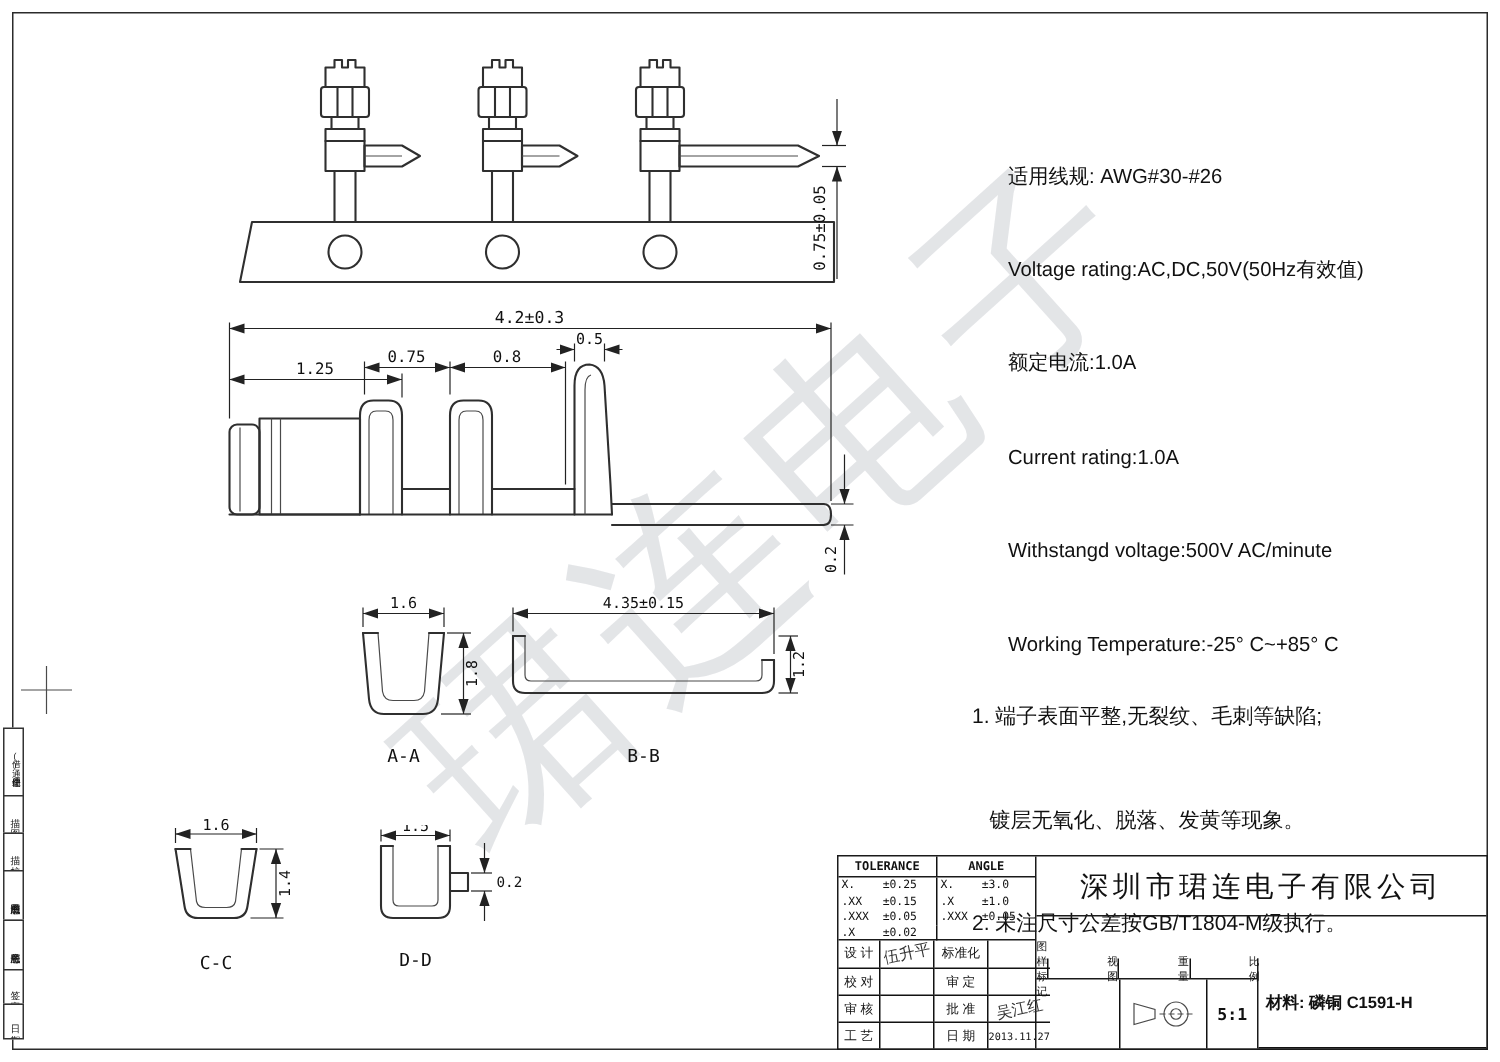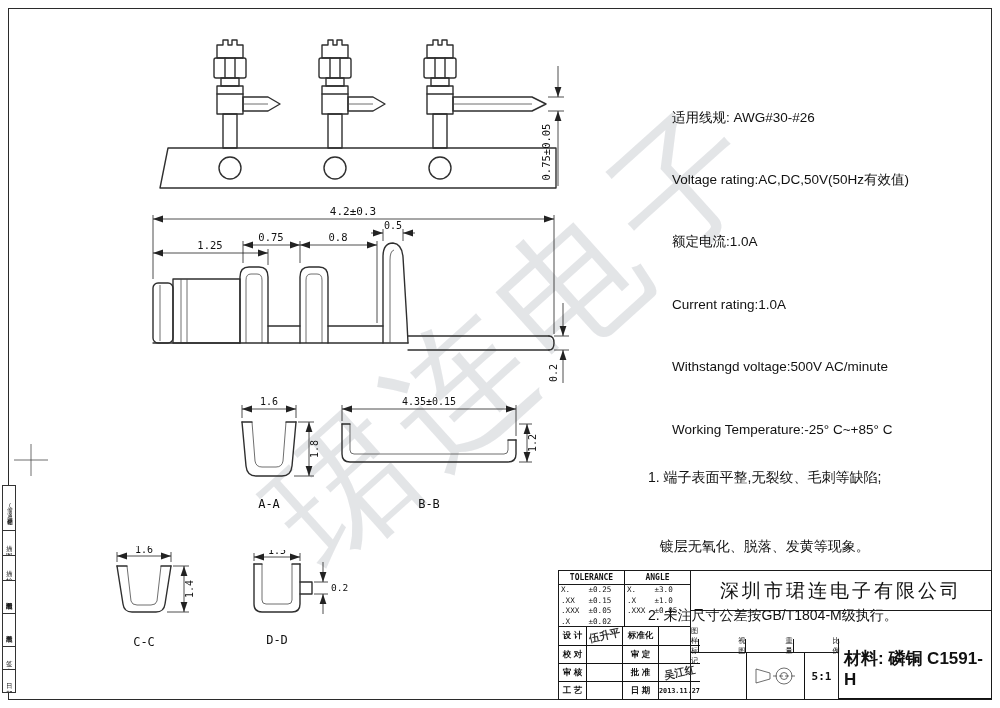--- a/index.html
+++ b/index.html
@@ -25,21 +25,21 @@
   .tb-left { position:absolute; left:0; top:0; width:132px; height:100%; border-right:1px solid; }
   .tol { position:absolute; left:0; top:0; right:0; height:56px; border-bottom:1px solid; font-family:"DejaVu Sans Mono",monospace; }
   .tol-h { height:14px; display:flex; border-bottom:1px solid; font-size:8px; font-weight:bold; }
   .tol-h > div { flex:1; text-align:center; line-height:13px; }
   .tol-h > div:first-child { border-right:1px solid; }
   .tol-r { height:10.5px; display:flex; font-size:7.6px; white-space:pre; }
   .tol-r > div { flex:1; padding-left:2px; line-height:10.5px; overflow:hidden; }
   .tol-r > div:first-child { border-right:1px solid; }
   .appr { position:absolute; left:0; top:56px; right:0; bottom:0; display:grid;
           grid-template-columns:28px 36px 36px 1fr; grid-template-rows:repeat(4,1fr); font-size:8.5px; }
-  .appr > div { display:flex; align-items:center; justify-content:center; border-top:1px solid; overflow:visible;font-weight:bold; }
+  .appr > div { display:flex; align-items:center; justify-content:center; border-top:1px solid; overflow:visible; }
   .appr > div.nt { border-top:none; }
   .appr > div.br { border-right:1px solid; }
   .sig { transform:rotate(-12deg); font-size:10.5px; color:#333; white-space:nowrap; }
   .dt  { font-size:6.8px; font-family:"DejaVu Sans Mono",monospace; }
 
   .tb-right { position:absolute; left:132px; top:0; right:0; bottom:0; }
   .company { height:40px; border-bottom:1px solid; display:flex; align-items:center; justify-content:center;
              font-size:19px; letter-spacing:3px; font-weight:500; }
   .partrow { height:28px; border-bottom:1px solid; display:flex; }
   .plabel { width:62px; border-right:1px solid; display:flex; align-items:center; justify-content:center; font-size:11px; letter-spacing:3px; }
@@ -48,21 +48,21 @@
   .botrow { position:absolute; top:68px; left:0; right:0; bottom:0; display:flex; }
   .botleft { width:148px; border-right:1px solid; position:relative; }
   .bl-h { height:14px; display:flex; border-bottom:1px solid; font-size:7.2px;gap:39px; }
   .bl-h > div { display:flex; align-items:center; justify-content:center; }
   .bl-h > div.br { border-right:1px solid; }
   .bl-v { position:absolute; top:14px; left:0; right:0; bottom:0; display:flex; }
   .bl-v > div { display:flex; align-items:center; justify-content:center; }
   .bl-v > div.br { border-right:1px solid; }
   .scaleval { font-size:11px; font-family:"DejaVu Sans Mono",monospace;font-weight:bold; }
   .botright { flex:1; display:flex; flex-direction:column; }
-  .mat { flex:1; display:flex; align-items:center; padding-left:5px; font-size:17px; font-weight:600; }
+  .mat { flex:1; display:flex; align-items:center; padding-left:5px; font-size:11px; font-weight:600; }
   .mat:first-child { border-bottom:1px solid; }
 
   
   .mstrip { position:absolute; left:2px; top:486px; width:14px; z-index:4; }
   .mbox { width:14px; border:1px solid #333; margin-top:-1px; display:flex; align-items:center; justify-content:center;
           writing-mode:vertical-lr; text-orientation:upright; font-size:6.5px; line-height:1; background:#fff; overflow:hidden; }
 </style>
 </head>
 <body>
 

